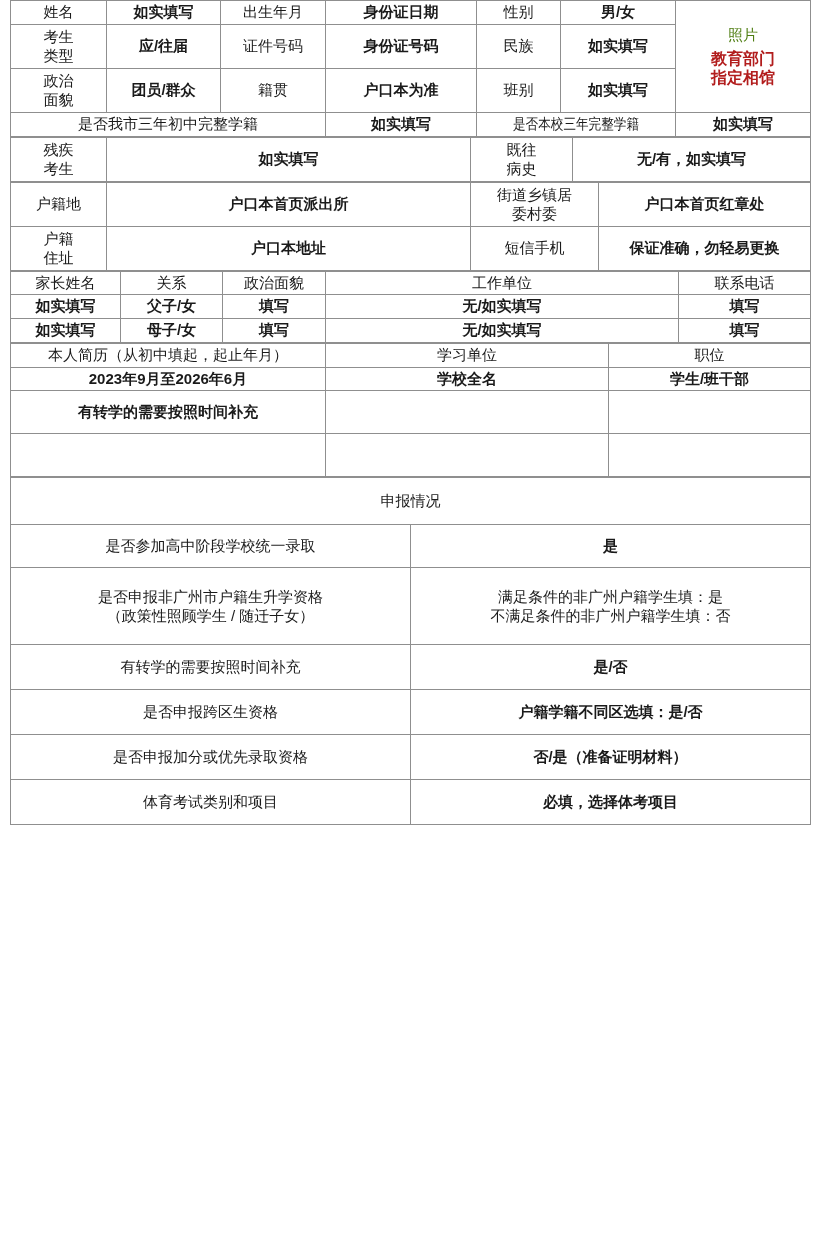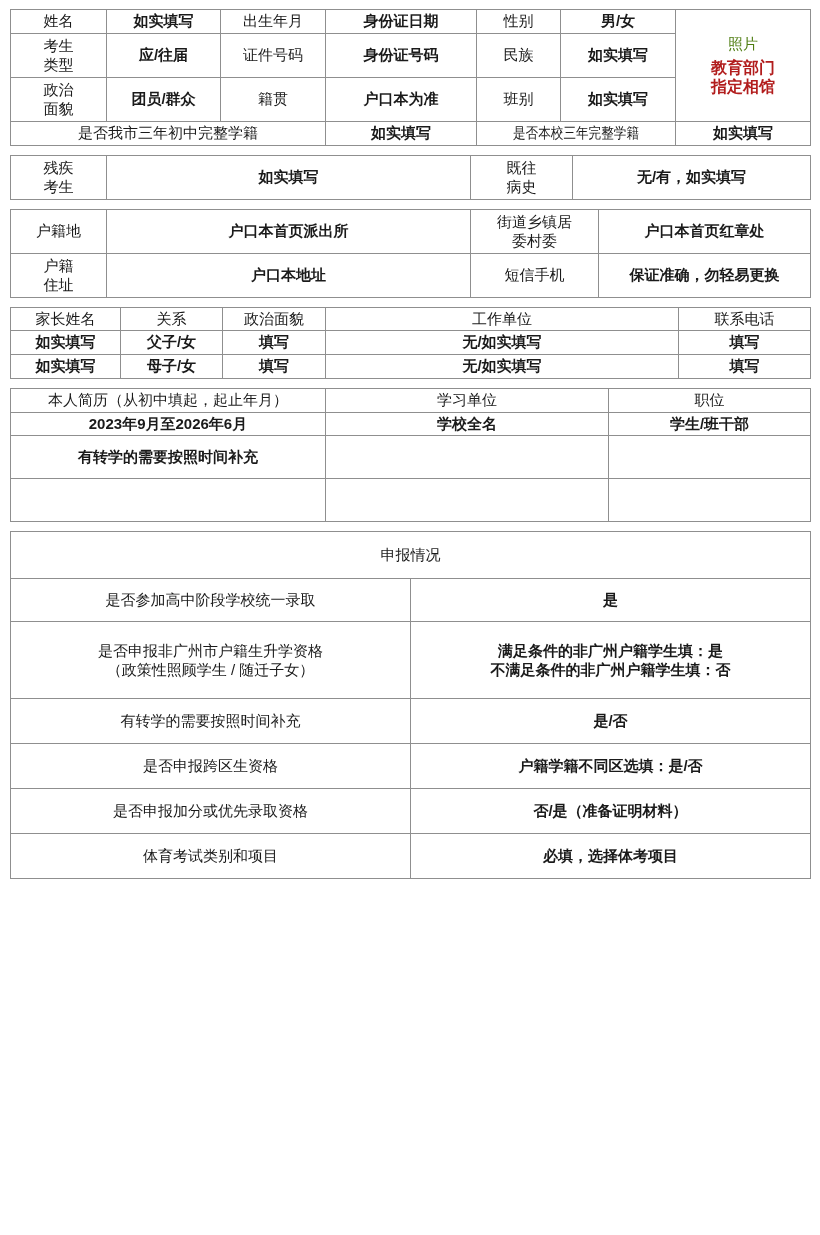--- a/index.html
+++ b/index.html
@@ -59,21 +59,21 @@
   .id-kaosheng { left: 68px; }
   .id-xueji    { left: 268px; }
   .id-baoming  { left: 448px; }
   .id-school   { left: 527px; color: #b21d1d; font-weight: 700; font-size: 17px; top: 2px; }
 
   
   table.grid {
     border-collapse: collapse;
     table-layout: fixed;
     width: 800px;
-    margin: 9px 10px;
+    margin: 0 10px;
   }
   table.grid td {
     border: 1px solid #8f8f8f;
     text-align: center;
     vertical-align: middle;
     padding: 2px 3px;
     font-size: 15px;
     line-height: 1.25;
     color: #1a1a1a;
     word-break: break-all;
@@ -89,21 +89,21 @@
     font-weight: 700;
     font-size: 19px;
   }
   td.val-sm {
     color: #b21d1d;
     font-weight: 700;
     font-size: 17px;
   }
   td.val-xs {
     color: #b21d1d;
-    font-weight: 700;
+    font-weight: 400;
     font-size: 16px;
   }
   td.photo {
     font-size: 15px;
   }
   .photo .ptext { color: #4d7c0f; display:block; margin-bottom: 4px; }
   .photo .pred { color: #b21d1d; font-weight: 700; font-size: 16px; display:block; line-height: 1.2;}
   td.blank { height: 38px; }
   .squeeze { display:inline-block; transform: scaleX(0.84); transform-origin: center; white-space: nowrap; }
   .two-line { display:block; line-height:1.3; }

